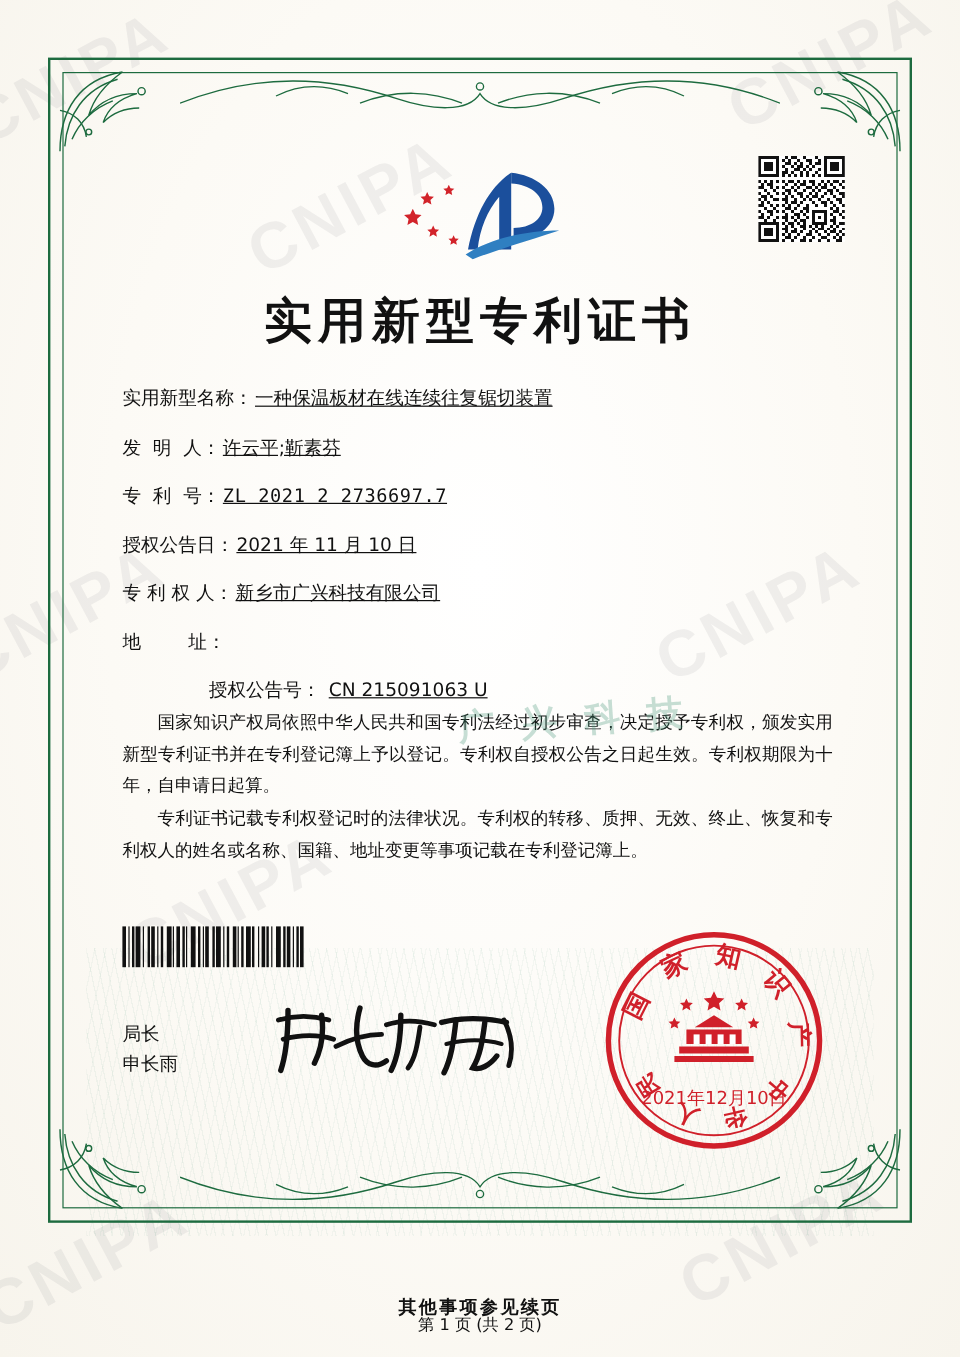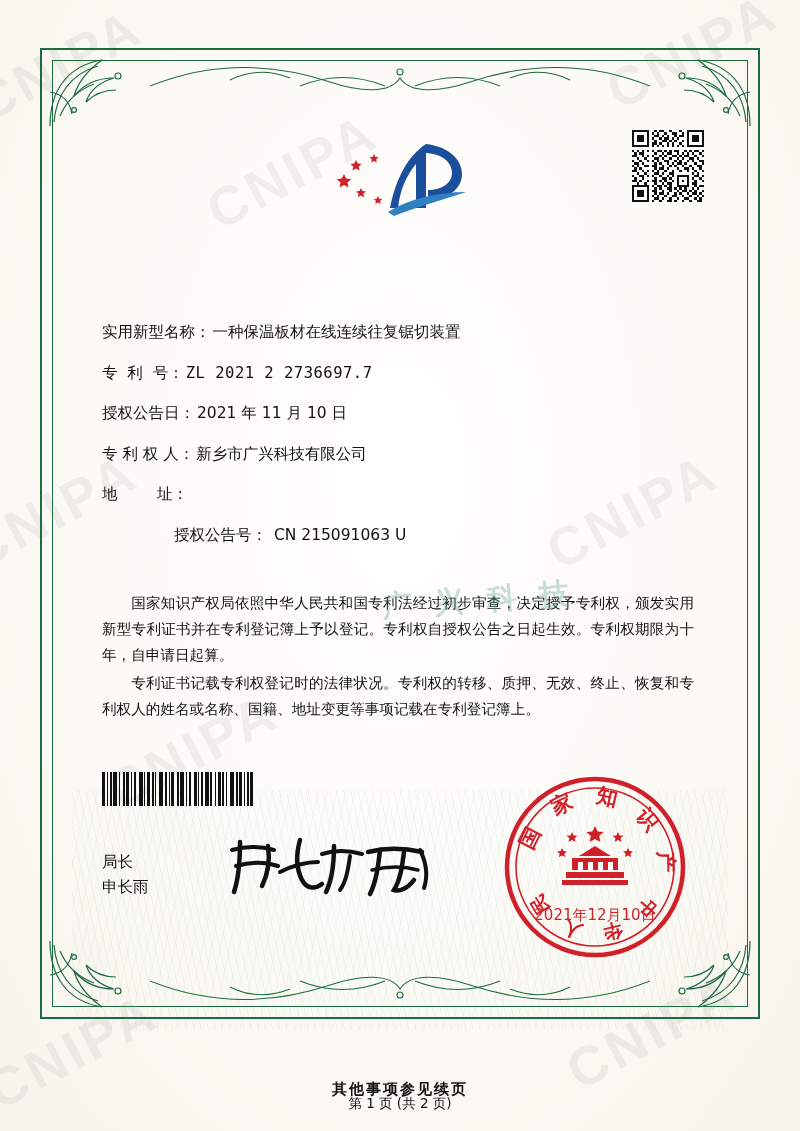--- a/index.html
+++ b/index.html
@@ -91,21 +91,21 @@
     font-size:40px;font-weight:700;letter-spacing:5px;color:#111;
     font-family:"DejaVu Sans","Liberation Sans",sans-serif;
   }
 
   .fields{
     position:absolute;left:50px;right:44px;top:265px;
     font-size:15.5px;line-height:1;color:#111;
   }
   .frow{display:flex;align-items:baseline;margin-bottom:25px;}
   .flabel{white-space:pre;}
-  .fvalue{margin-left:2px;}
+  .fvalue{margin-left:2px;text-decoration:underline;}
   .frow.two .pair2{margin-left:72px;}
   .mono{font-family:"DejaVu Sans Mono","Liberation Mono",monospace;letter-spacing:0.5px;}
 
   .paras{
     position:absolute;left:50px;right:44px;top:530px;
     font-size:14.6px;line-height:26px;text-align:justify;color:#111;
   }
   .paras p{margin:0 10px 2px 0;text-indent:2em;}
 
   .barcode{
@@ -284,25 +284,30 @@
           <path d="M44 16 l1.4 2.9 3.2.4-2.4 2.1.6 3.2-2.8-1.6-2.8 1.6.6-3.2-2.4-2.1 3.2-.4z"></path>
           <path d="M48 58 l1.3 2.7 3 .3-2.2 2 .6 3-2.7-1.5-2.7 1.5.6-3-2.2-2 3-.3z"></path>
         </g>
 
         <path d="M60 70 C66 40 78 18 96 6 L96 70 L86 70 L86 26 C76 38 70 52 68 70 Z" fill="#1b4f9c"></path>
         <path d="M96 6 C116 8 132 20 132 36 C132 52 116 62 98 62 L98 52 C112 52 122 45 122 35 C122 24 112 16 96 15 Z" fill="#1b4f9c"></path>
         <path d="M58 74 C80 60 110 54 136 54 C112 62 84 70 64 78 Z" fill="#2f7fc1"></path>
       </svg>
     </div>
 
+    <div class="title">实用新型专利证书</div>
 
     <div class="fields">
       <div class="frow">
         <span class="flabel">实用新型名称：</span>
         <span class="fvalue">一种保温板材在线连续往复锯切装置</span>
+      </div>
+      <div class="frow">
+        <span class="flabel">发  明  人：</span>
+        <span class="fvalue">许云平;靳素芬</span>
       </div>
       <div class="frow">
         <span class="flabel">专  利  号：</span>
         <span class="fvalue mono">ZL 2021 2 2736697.7</span>
       </div>
       <div class="frow">
         <span class="flabel">授权公告日：</span>
         <span class="fvalue">2021 年 11 月 10 日</span>
       </div>
       <div class="frow">

